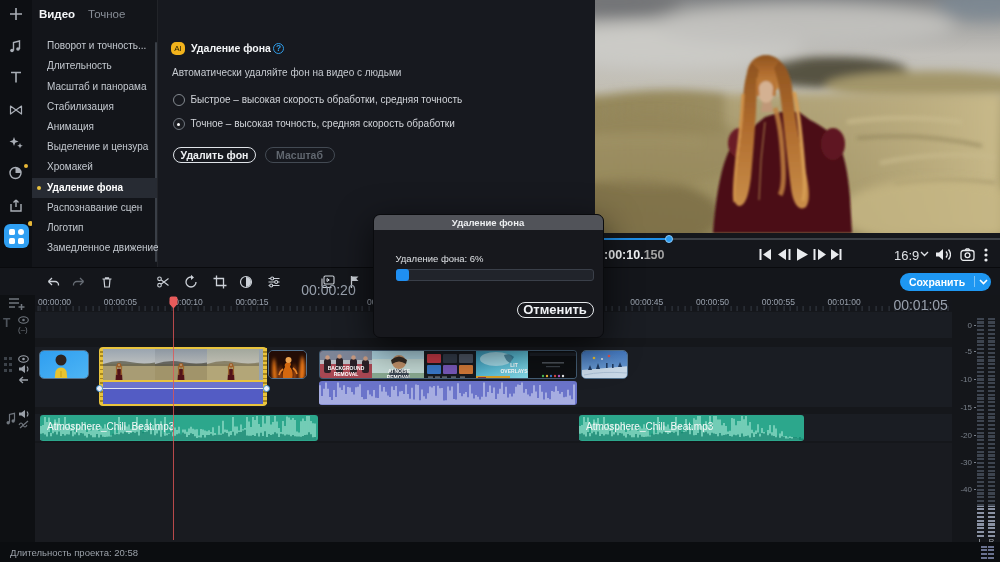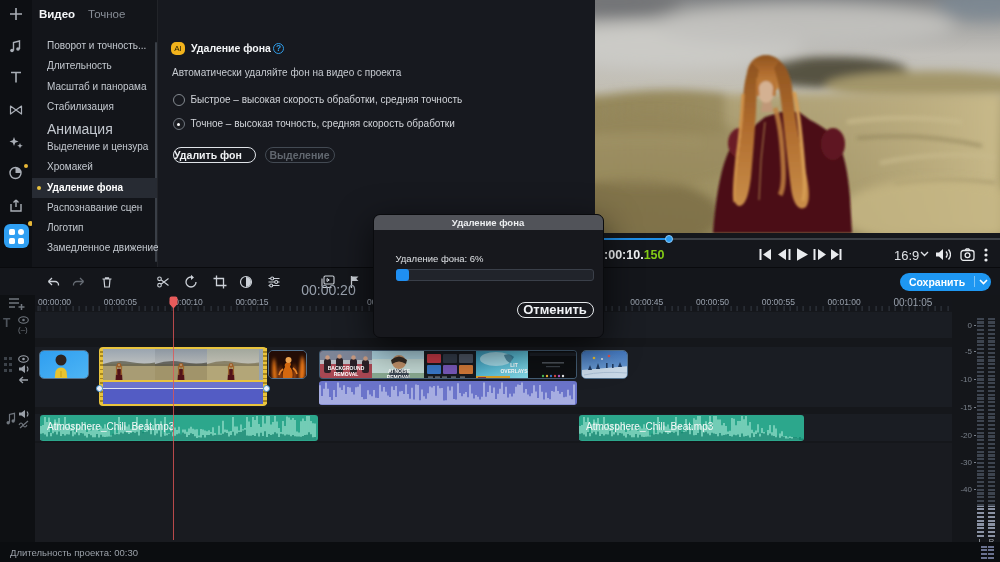--- a/index.html
+++ b/index.html
@@ -63,41 +63,41 @@
   </div>
 <div class="abs" style="left:28px;top:221px;width:5px;height:5px;border-radius:3px;background:#e8b838"></div>
 <div class="abs" style="left:32px;top:0;width:126px;height:267px;background:#13151a;border-right:1px solid #222429"></div>
 <div class="abs" style="left:154.5px;top:42px;width:2.5px;height:220px;border-radius:1.5px;background:#3a3f47"></div>
 <div class="abs" style="left:39px;top:8px;font-size:11.5px;font-weight:bold;color:#f4f6f8">Видео</div>
 <div class="abs" style="left:88px;top:8px;font-size:11.5px;color:#888e97">Точное</div>
 <div class="abs" style="left:47px;top:40.1px;font-size:10px;color:#c3c8cf">Поворот и точность...</div>
 <div class="abs" style="left:47px;top:60.3px;font-size:10px;color:#c3c8cf">Длительность</div>
 <div class="abs" style="left:47px;top:80.5px;font-size:10px;color:#c3c8cf">Масштаб и панорама</div>
 <div class="abs" style="left:47px;top:100.7px;font-size:10px;color:#c3c8cf">Стабилизация</div>
-<div class="abs" style="left:47px;top:120.9px;font-size:14px;color:#c3c8cf">Анимация</div>
+<div class="abs" style="left:47px;top:120.9px;font-size:10px;color:#c3c8cf">Анимация</div>
 <div class="abs" style="left:47px;top:141.1px;font-size:10px;color:#c3c8cf">Выделение и цензура</div>
 <div class="abs" style="left:47px;top:161.3px;font-size:10px;color:#c3c8cf">Хромакей</div>
 <div class="abs" style="left:32px;top:178.0px;width:125px;height:20px;background:#272b33"></div>
 <div class="abs" style="left:37px;top:186.0px;width:4px;height:4px;border-radius:2px;background:#e8c13e"></div>
 <div class="abs" style="left:47px;top:181.5px;font-size:10px;font-weight:bold;color:#fff">Удаление фона</div>
 <div class="abs" style="left:47px;top:201.7px;font-size:10px;color:#c3c8cf">Распознавание сцен</div>
 <div class="abs" style="left:47px;top:221.9px;font-size:10px;color:#c3c8cf">Логотип</div>
 <div class="abs" style="left:47px;top:242.1px;font-size:10px;color:#c3c8cf">Замедленное движение</div>
 <div class="abs" style="left:158px;top:0;width:437px;height:267px;background:#17191f"></div>
 <div class="abs" style="left:171px;top:42px;width:14px;height:13px;border-radius:5px;background:#f2b31c;color:#2e2300;font-size:8px;font-weight:normal;text-align:center;line-height:13px">AI</div>
 <div class="abs" style="left:191px;top:42px;font-size:10.5px;font-weight:bold;color:#f2f4f6">Удаление фона</div>
 <div class="abs" style="left:273px;top:42.5px;width:11px;height:11px;border-radius:6px;border:1.3px solid #2f9ce8;color:#2f9ce8;font-size:8.5px;font-weight:bold;text-align:center;line-height:9.5px">?</div>
-<div class="abs" style="left:172px;top:67px;font-size:10px;color:#c6cad0">Автоматически удаляйте фон на видео с проекта</div>
+<div class="abs" style="left:172px;top:67px;font-size:10px;color:#c6cad0">Автоматически удаляйте фон на видео с людьми</div>
 <div class="abs" style="left:172.5px;top:93.5px;width:12px;height:12px;border-radius:6px;border:1.6px solid #83898f"></div>
 <div class="abs" style="left:190.5px;top:93.5px;font-size:10px;color:#d2d5da">Быстрое – высокая скорость обработки, средняя точность</div>
 <div class="abs" style="left:172.5px;top:118.3px;width:12px;height:12px;border-radius:6px;border:1.6px solid #6f757d;background:#1a1c21"></div>
 <div class="abs" style="left:176.8px;top:122.6px;width:3.6px;height:3.6px;border-radius:2px;background:#fff"></div>
 <div class="abs" style="left:190.5px;top:118.3px;font-size:10px;color:#d2d5da">Точное – высокая точность, средняя скорость обработки</div>
-<div class="abs" style="left:173px;top:146.5px;width:83px;height:16px;border-radius:8.5px;border:1.4px solid #dfe3e8;color:#eef0f3;font-size:10.5px;font-weight:bold;text-align:left;line-height:14px">Удалить фон</div>
-<div class="abs" style="left:264.5px;top:146.5px;width:70px;height:16px;border-radius:8.5px;border:1.4px solid #434a53;color:#61676f;font-size:10.5px;font-weight:bold;text-align:center;line-height:14px">Выделение</div>
+<div class="abs" style="left:173px;top:146.5px;width:83px;height:16px;border-radius:8.5px;border:1.4px solid #dfe3e8;color:#eef0f3;font-size:10.5px;font-weight:bold;text-align:center;line-height:14px">Удалить фон</div>
+<div class="abs" style="left:264.5px;top:146.5px;width:70px;height:16px;border-radius:8.5px;border:1.4px solid #434a53;color:#61676f;font-size:10.5px;font-weight:bold;text-align:center;line-height:14px">Масштаб</div>
 <div class="abs" style="left:595px;top:0;width:405px;height:233px;overflow:hidden">
 <svg width="405" height="233" viewBox="0 0 405 233">
 <defs>
 <linearGradient id="sky" x1="0" y1="0" x2="0" y2="1">
 <stop offset="0" stop-color="#818385"></stop>
           <stop offset="0.18" stop-color="#a5a5a3"></stop>
 <stop offset="0.42" stop-color="#c2c0bb"></stop>
           <stop offset="0.8" stop-color="#c3bfb2"></stop>
 <stop offset="1" stop-color="#bab097"></stop>
 </linearGradient>
@@ -174,21 +174,21 @@
 <path d="M199 92 C203 106 205 128 207 148 C209 170 211 190 208 201" stroke="#d69c52" stroke-width="3.5" fill="none"></path>
 <path d="M148 94 C147 112 145 136 142 158 C140 178 138 194 140 202" stroke="#cf9148" stroke-width="3" fill="none"></path>
 <path d="M170 122 L166 160 L164 200" stroke="#c5a059" stroke-width="1" fill="none" opacity="0.8"></path>
 </g>
 </svg>
   </div>
 <div class="abs" style="left:595px;top:233px;width:405px;height:34px;background:#15171c"></div>
 <div class="abs" style="left:595px;top:237.5px;width:405px;height:2.5px;background:#3c4046"></div>
 <div class="abs" style="left:595px;top:237.5px;width:73px;height:2.5px;background:#1f8fe8"></div>
 <div class="abs" style="left:664.5px;top:234.8px;width:8px;height:8px;border-radius:4px;background:#2b9bf0;border:1px solid #8cc8f5"></div>
-<div class="abs" style="right:335.5px;top:247.5px;font-size:12.5px;font-weight:bold;color:#f2f4f6">00:00:10.<span style="color:#84cc16">150</span></div>
+<div class="abs" style="right:335.5px;top:247.5px;font-size:12.5px;font-weight:bold;color:#f2f4f6">00:00:10.<span style="color:#a3a3a3">150</span></div>
 <div class="abs" style="left:758px;top:247px;width:84px;height:15px">
 <svg width="84" height="15">
 <path d="M2.5 2v11" stroke="#e9ebee" stroke-width="2"></path>
       <path d="M13 2L5 7.5l8 5.5z" fill="#e9ebee"></path>
 <path d="M31.5 2v11" stroke="#e9ebee" stroke-width="2"></path>
       <path d="M28 2l-8 5.5 8 5.5z" fill="#e9ebee"></path>
 <path d="M39 1.2l11 6.3-11 6.3z" fill="#e9ebee"></path>
 <path d="M56.5 2v11" stroke="#e9ebee" stroke-width="2"></path>
       <path d="M60 2l8 5.5-8 5.5z" fill="#e9ebee"></path>
 <path d="M73 2l8 5.5-8 5.5z" fill="#e9ebee"></path>
@@ -366,21 +366,21 @@
 <div class="abs" style="left:235.4px;top:297px;font-size:8.5px;color:#99a1ad">00:00:15</div>
 <div class="abs" style="left:301.2px;top:282px;font-size:14px;color:#99a1ad">00:00:20</div>
 <div class="abs" style="left:367.0px;top:297px;font-size:8.5px;color:#99a1ad">00:00:25</div>
 <div class="abs" style="left:432.8px;top:297px;font-size:8.5px;color:#99a1ad">00:00:30</div>
 <div class="abs" style="left:498.6px;top:297px;font-size:8.5px;color:#99a1ad">00:00:35</div>
 <div class="abs" style="left:564.4px;top:297px;font-size:8.5px;color:#99a1ad">00:00:40</div>
 <div class="abs" style="left:630.2px;top:297px;font-size:8.5px;color:#99a1ad">00:00:45</div>
 <div class="abs" style="left:696.0px;top:297px;font-size:8.5px;color:#99a1ad">00:00:50</div>
 <div class="abs" style="left:761.8px;top:297px;font-size:8.5px;color:#99a1ad">00:00:55</div>
 <div class="abs" style="left:827.6px;top:297px;font-size:8.5px;color:#99a1ad">00:01:00</div>
-<div class="abs" style="left:893.4px;top:297px;font-size:10px;color:#99a1ad">00:01:05</div>
+<div class="abs" style="left:893.4px;top:297px;font-size:14px;color:#99a1ad">00:01:05</div>
 <div class="abs" style="left:35px;top:311px;width:917px;height:231px;background:#15171b"></div>
 <div class="abs" style="left:35px;top:312px;width:917px;height:26px;background:#1a1d23"></div>
 <div class="abs" style="left:35px;top:347px;width:917px;height:60px;background:#1a1d23"></div>
 <div class="abs" style="left:35px;top:414px;width:917px;height:27px;background:#1a1d23"></div>
 <div class="abs" style="left:35px;top:443px;width:917px;height:99px;background:#191b20"></div>
 <div class="abs" style="left:38.5px;top:350px;width:50.5px;height:29px;border-radius:5px;overflow:hidden;border:1px solid rgba(140,200,250,.5)">
 <svg width="50" height="29" viewBox="0 0 50 29">
 <defs>
         <linearGradient id="bl1" x1="0" y1="0" x2="1" y2="1">
 <stop offset="0" stop-color="#2f9ef0"></stop>
@@ -617,21 +617,21 @@
 <div class="abs" style="left:973.5px;top:407.0px;width:2.5px;height:1px;background:#7b828c"></div>
 <div class="abs" style="left:952px;top:430.5px;width:20px;text-align:right;font-size:8px;color:#7b828c">-20</div>
 <div class="abs" style="left:973.5px;top:434.5px;width:2.5px;height:1px;background:#7b828c"></div>
 <div class="abs" style="left:952px;top:457.5px;width:20px;text-align:right;font-size:8px;color:#7b828c">-30</div>
 <div class="abs" style="left:973.5px;top:461.5px;width:2.5px;height:1px;background:#7b828c"></div>
 <div class="abs" style="left:952px;top:485.0px;width:20px;text-align:right;font-size:8px;color:#7b828c">-40</div>
 <div class="abs" style="left:973.5px;top:489.0px;width:2.5px;height:1px;background:#7b828c"></div>
 <div class="abs" style="left:976px;top:536.5px;width:9px;text-align:center;font-size:7.5px;color:#a9aeb6">L</div>
 <div class="abs" style="left:987px;top:536.5px;width:9px;text-align:center;font-size:7.5px;color:#a9aeb6">R</div>
 <div class="abs" style="left:0;top:542px;width:1000px;height:20px;background:#0b0d10"></div>
-<div class="abs" style="left:10px;top:546.5px;font-size:9.5px;color:#9ba1a9">Длительность проекта: 00:30</div>
+<div class="abs" style="left:10px;top:546.5px;font-size:9.5px;color:#9ba1a9">Длительность проекта: 20:58</div>
 <div class="abs" style="left:981px;top:546px;width:13px;height:13px;background-image:repeating-linear-gradient(to top,#6a7290 0px,#6a7290 2.2px,transparent 2.2px,transparent 3.8px)"></div>
 <div class="abs" style="left:987.2px;top:546px;width:1px;height:13px;background:#14161a"></div>
 <div class="abs" style="left:372.5px;top:214px;width:231px;height:124px;border-radius:7px;background:#17181d;
 box-shadow:0 10px 35px rgba(0,0,0,.65);border:1px solid #0a0b0e;overflow:hidden">
 <div style="height:15px;background:#515359;text-align:center;font-size:9.5px;font-weight:bold;color:#eceef0;line-height:15px">Удаление фона</div>
 <div class="abs" style="left:22px;top:38px;font-size:9.5px;color:#dde0e4">Удаление фона: 6%</div>
 <div class="abs" style="left:22px;top:54px;width:198.5px;height:11.5px;border-radius:3px;background:#21242b;border:1px solid #3a3f49"></div>
 <div class="abs" style="left:22px;top:54px;width:13px;height:11.5px;border-radius:3px;background:#1f8ff2"></div>
 <div class="abs" style="left:143px;top:87px;width:77px;height:16px;border-radius:8.5px;border:1.6px solid #e6e9ec;color:#f0f2f5;font-size:13px;font-weight:bold;text-align:center;line-height:13px">Отменить</div>
 </div>

